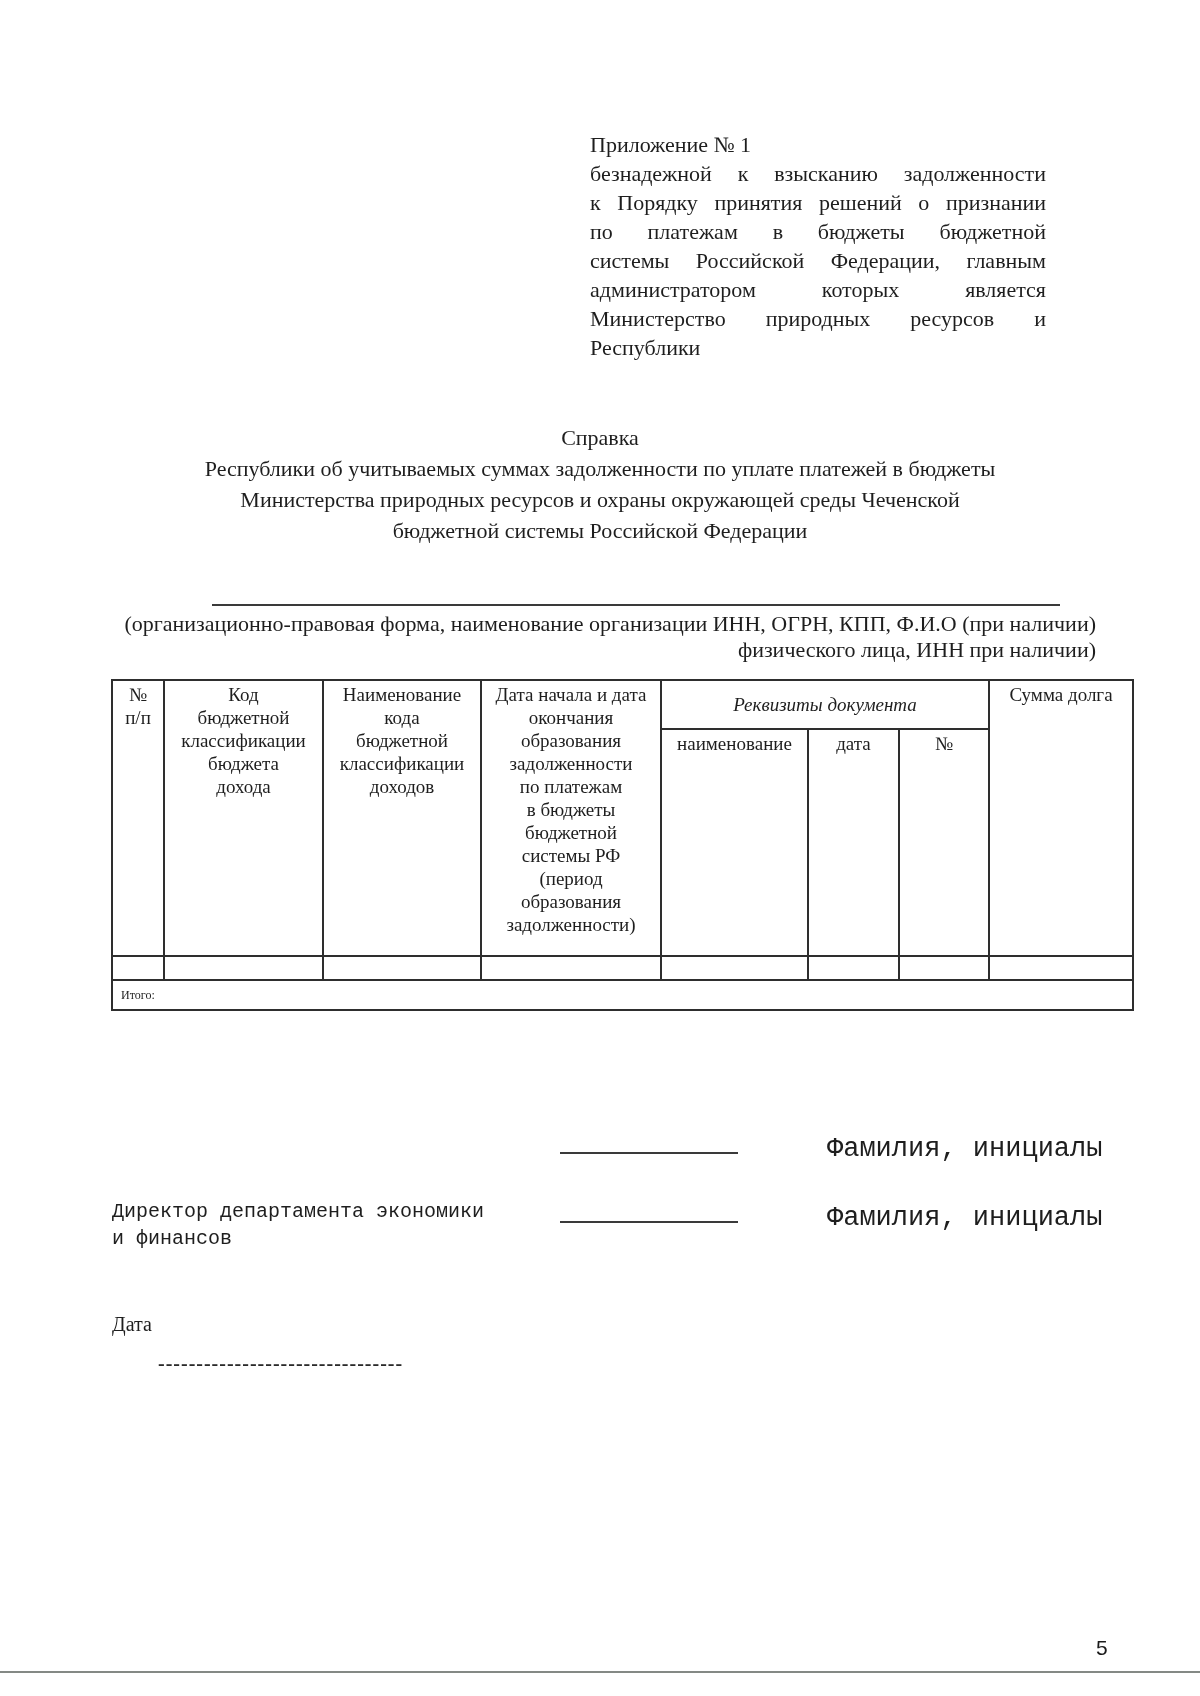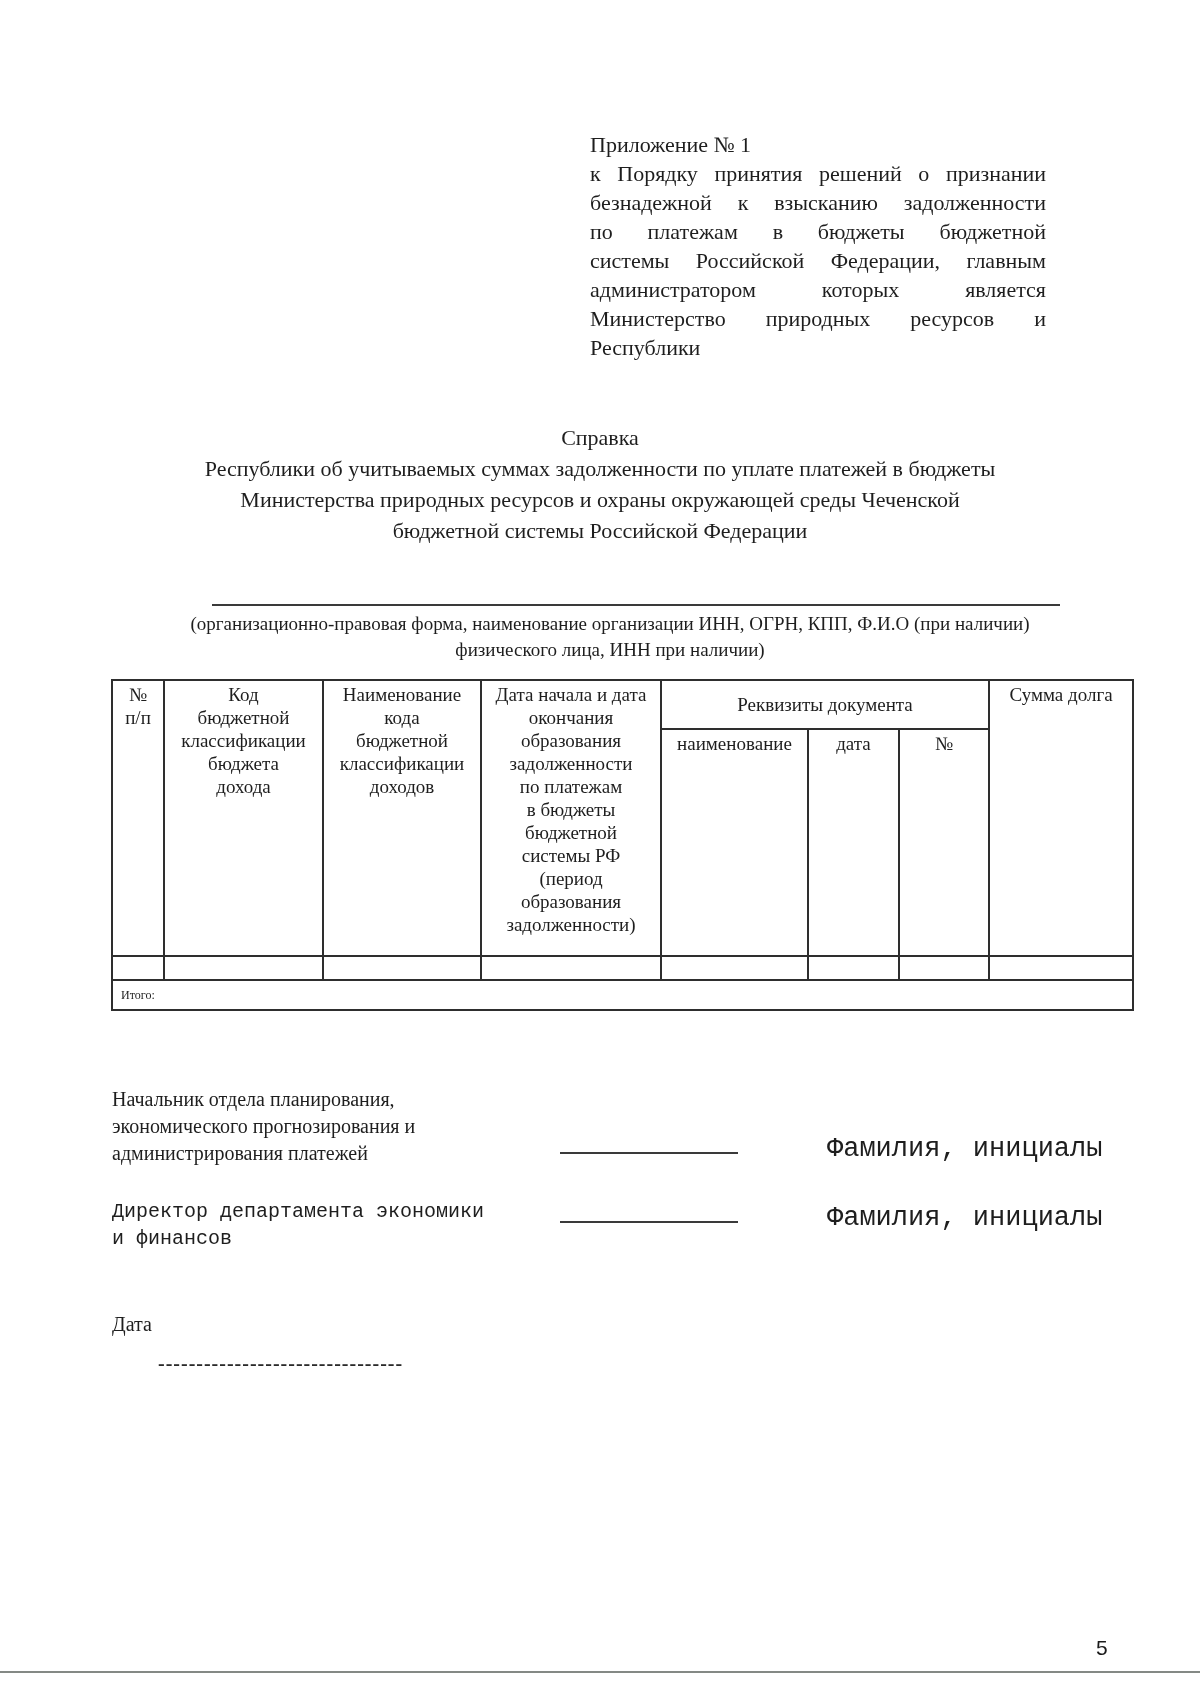--- a/index.html
+++ b/index.html
@@ -26,39 +26,39 @@
     position:absolute; left:95px; top:422px; width:1010px;
     text-align:center; font-size:22px; line-height:31px;
   }
 
   
   .org-underline {
     position:absolute; left:212px; top:604px; width:848px; height:0;
     border-top:2px solid #3a3a3a;
   }
   .org-caption {
-    position:absolute; left:105px; top:611px; width:1010px;
-    text-align:center; font-size:19px; line-height:26px;
+    position:absolute; left:86px; top:611px; width:1010px;
+    text-align:right; font-size:22px; line-height:26px;
   }
 
   
   .main-table {
     position:absolute; left:111px; top:679px;
     border-collapse:collapse; table-layout:fixed; width:1021px;
     font-size:19px; line-height:23px;
   }
   .main-table td {
     border:2px solid #2e2e2e;
     padding:2px 3px;
     text-align:center;
     vertical-align:top;
     white-space:pre-line;
     overflow:hidden;
   }
-  .main-table tr.hrow1 td.span-head { vertical-align:middle; padding:12px; }
+  .main-table tr.hrow1 td.span-head { vertical-align:middle; padding:12px;font-style:italic; }
   .main-table tr.hrow1 { height:26px; }
   .main-table tr.hrow2 { height:227px; }
   .main-table tr.erow  { height:24px; }
   .main-table tr.trow  { height:30px; }
   .main-table tr.trow td { text-align:left; padding-left:8px; vertical-align:middle; font-size:12px; }
 
   
   .sig-label {
     position:absolute; left:112px;
     font-size:20px; line-height:27px; white-space:pre-line;
@@ -86,22 +86,22 @@
     border-top:2px solid #6f7470; opacity:0.85;
   }
 </style>
 </head>
 <body>
 
 <div class="page">
 
   <div class="appendix">
     <div class="line">Приложение № 1</div>
+    <div class="line jl">безнадежной к взысканию задолженности</div>
     <div class="line jl">к Порядку принятия решений о признании</div>
-    <div class="line jl">безнадежной к взысканию задолженности</div>
     <div class="line jl">по платежам в бюджеты бюджетной</div>
     <div class="line jl">системы Российской Федерации, главным</div>
     <div class="line jl">администратором которых является</div>
     <div class="line jl">Министерство природных ресурсов и</div>
     <div class="line">Республики</div>
   </div>
 
   <div class="title-block">
     <div>Справка</div>
     <div>Республики об учитываемых суммах задолженности по уплате платежей в бюджеты</div>
@@ -168,23 +168,20 @@
         <td></td>
         <td></td>
         <td></td>
       </tr>
       <tr class="trow">
         <td colspan="8">Итого:</td>
       </tr>
     </tbody>
   </table>
 
-  <div class="sig-label" style="top:1086px;">Начальник отдела планирования,
-экономического прогнозирования и
-администрирования платежей</div>
   <div class="sig-line" style="left:560px; top:1152px;"></div>
   <div class="sig-name" style="top:1134px;">Фамилия, инициалы</div>
 
   <div class="sig-label" style="top:1198px;font-family:Liberation Mono, monospace;">Директор департамента экономики
 и финансов</div>
   <div class="sig-line" style="left:560px; top:1221px;"></div>
   <div class="sig-name" style="top:1203px;">Фамилия, инициалы</div>
 
   <div class="date-label">Дата</div>
   <div class="date-dashes">--------------------------------</div>

